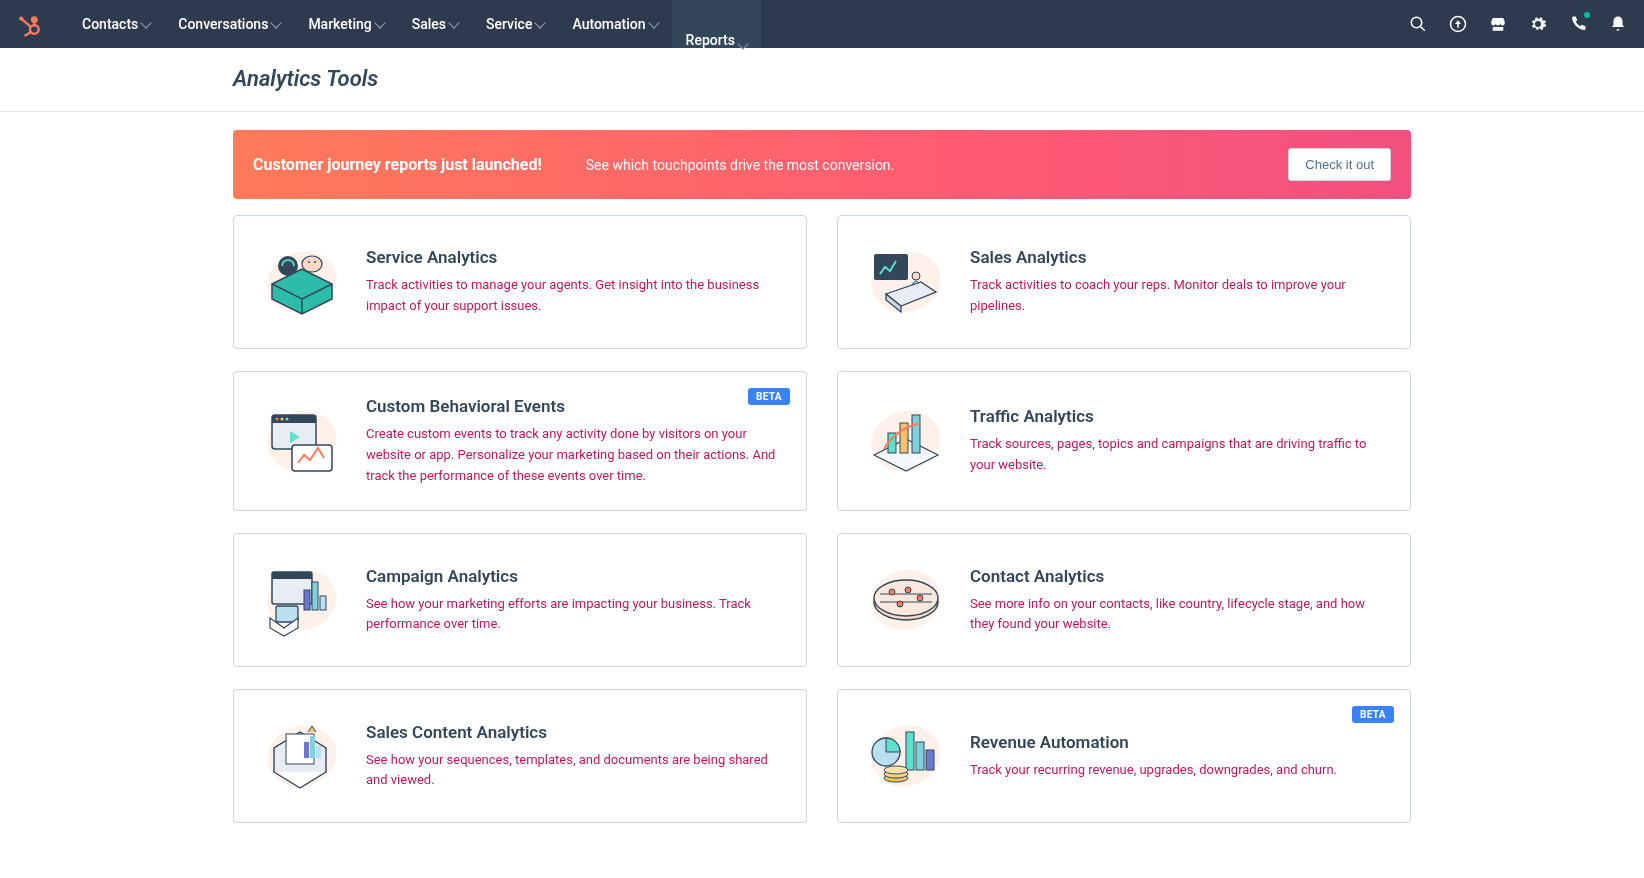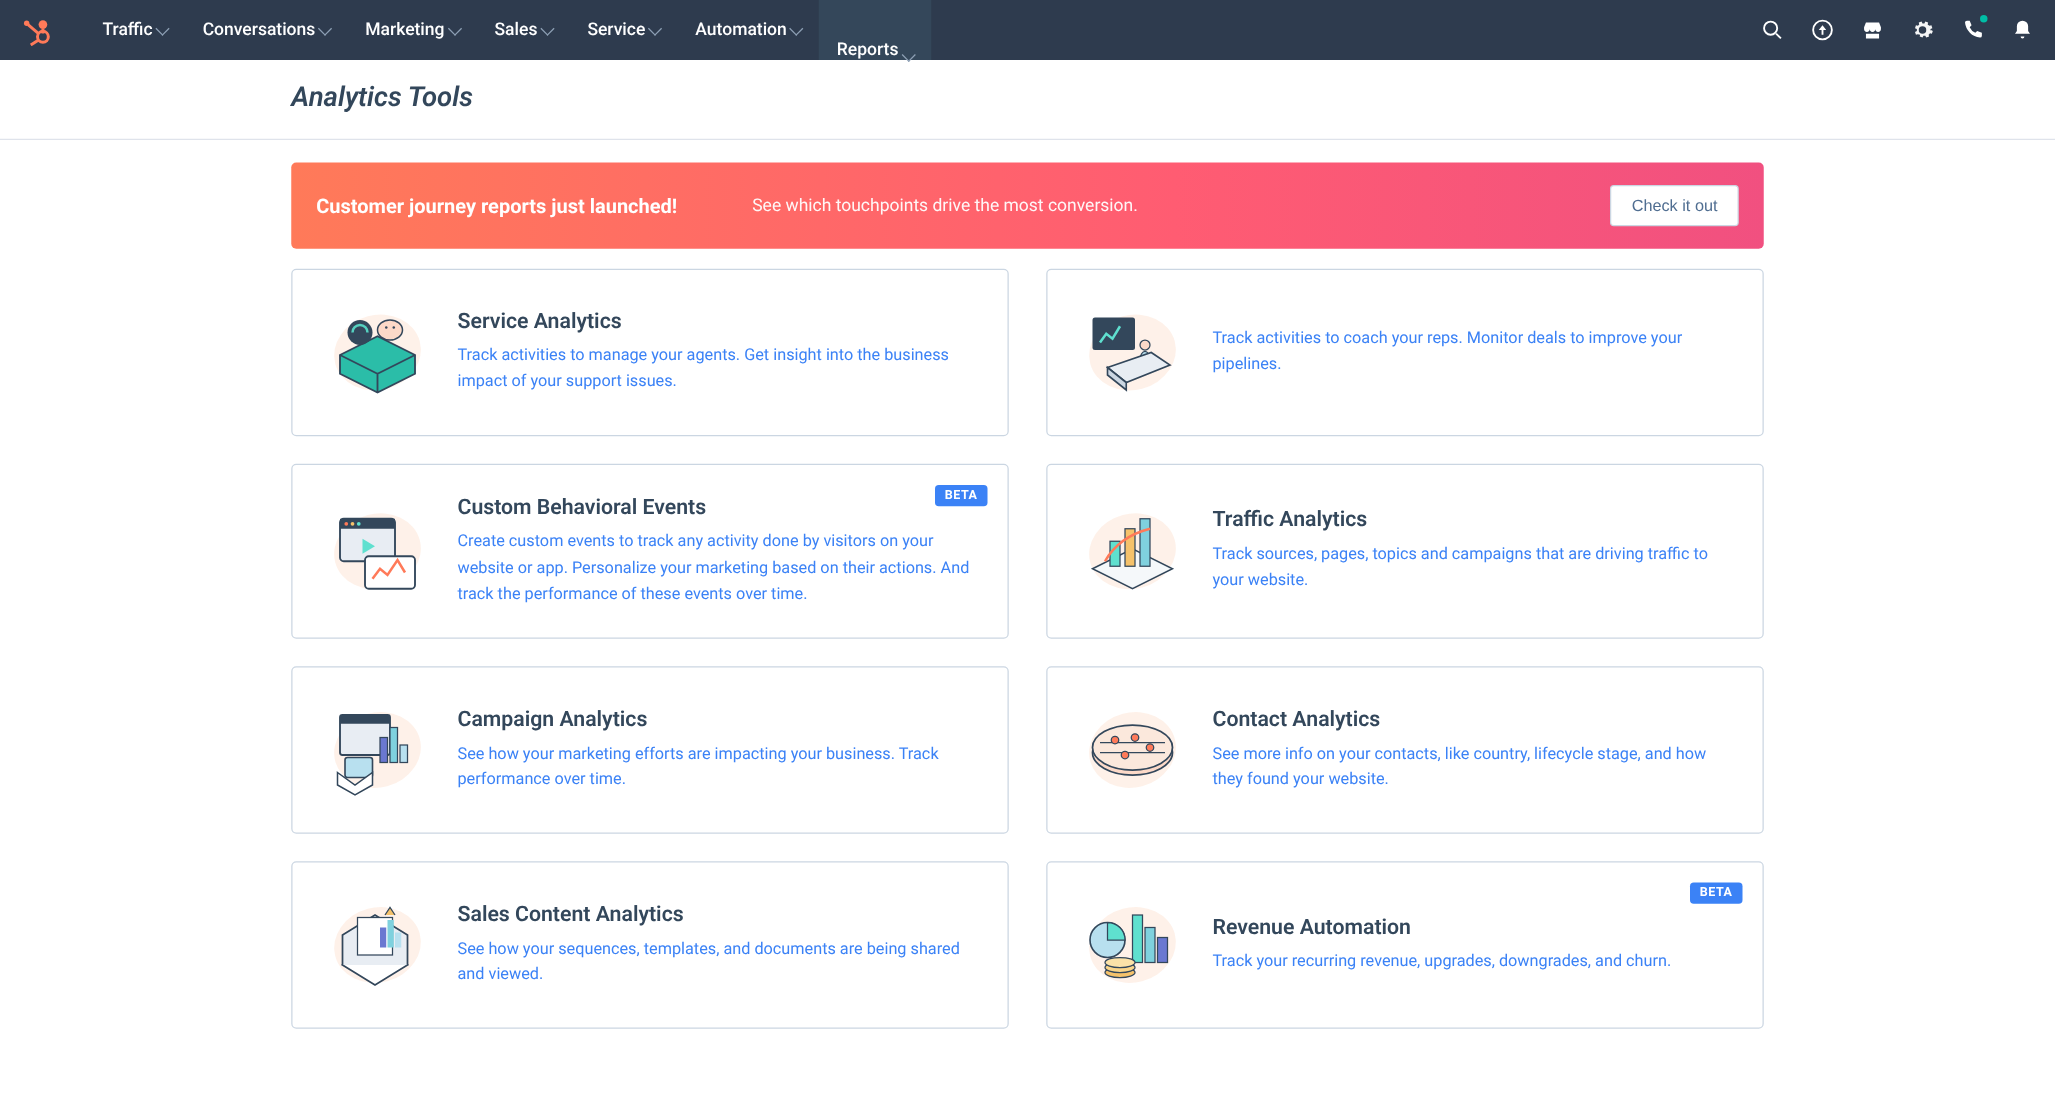--- a/index.html
+++ b/index.html
@@ -65,21 +65,21 @@
 }
 .banner {
   margin-top: 18px;
   background: linear-gradient(90deg, #ff7a59 0%, #ff5c72 60%, #f15080 100%);
   border-radius: 4px;
   padding: 18px 20px;
   display: flex;
   align-items: center;
   color: #fff;
 }
-.banner-title { font-weight: 700; font-size: 16px; margin-right: 24px; text-align: center; }
+.banner-title { font-weight: 700; font-size: 16px; margin-right: 8px; text-align: center; }
 .banner-subtitle { font-size: 14px; opacity: 0.95; flex: 1; margin-left: 36px; }
 .banner-btn {
   background: #fff;
   border: 1px solid #cbd6e2;
   color: #506e91;
   font-size: 13px;
   padding: 8px 16px;
   border-radius: 3px;
   cursor: pointer;
   font-weight: 400;
@@ -112,21 +112,21 @@
 }
 .card-body { flex: 1; }
 .card-title {
   font-size: 17px;
   font-weight: 600;
   color: #33475b;
   margin-bottom: 8px;
 }
 .card-desc {
   font-size: 13px;
-  color: #3b82f6;
+  color: #be185d;
   line-height: 1.6;
 }
 .beta-badge {
   position: absolute;
   top: 16px;
   right: 16px;
   background: #3b82f6;
   color: #fff;
   font-size: 10px;
   font-weight: 700;
@@ -155,21 +155,21 @@
         <circle cx="16" cy="8" r="3.2" fill="#ff7a59"></circle>
         <path d="M16 11.2v3.3" stroke="#ff7a59" stroke-width="2.2"></path>
         <circle cx="16" cy="17" r="4" fill="none" stroke="#ff7a59" stroke-width="2.2"></circle>
         <path d="M12.8 14.6 L5 8" stroke="#ff7a59" stroke-width="2.2"></path>
         <circle cx="4" cy="7" r="2" fill="#ff7a59"></circle>
         <path d="M12.8 19.4 L7 23" stroke="#ff7a59" stroke-width="2.2"></path>
       </svg>
   </div>
   <div class="nav-items">
     <div class="nav-item">
-        <span>Traffic</span>
+        <span>Contacts</span>
         <span class="chevron-down"></span>
       </div>
     <div class="nav-item">
         <span>Conversations</span>
         <span class="chevron-down"></span>
       </div>
     <div class="nav-item">
         <span>Marketing</span>
         <span class="chevron-down"></span>
       </div>
@@ -268,20 +268,21 @@
         <svg class="illus-shape" width="80" height="76" viewBox="0 0 80 76">
             <rect x="8" y="10" width="34" height="26" rx="2" fill="#33475b"></rect>
             <path d="M14 30l5-7 5 4 6-10" stroke="#5fe0cf" stroke-width="2" fill="none"></path>
             <circle cx="50" cy="32" r="4" fill="#fcd9c8" stroke="#33475b"></circle>
             <path d="M46 44c0-4 2-7 4-7s4 3 4 7" fill="#b8e0ef" stroke="#33475b"></path>
             <path d="M20 50 L55 38 L70 48 L35 62 Z" fill="#e8edf3" stroke="#33475b" stroke-width="1.3"></path>
             <path d="M20 50 L35 62 L35 68 L20 56 Z" fill="#cbd6e2" stroke="#33475b" stroke-width="1.3"></path>
           </svg>
       </div>
       <div class="card-body">
+        <div class="card-title">Sales Analytics</div>
         <div class="card-desc">Track activities to coach your reps. Monitor deals to improve your pipelines.</div>
       </div>
     </div>
 
     <div class="card">
       <span class="beta-badge">BETA</span>
       <div class="card-illustration">
         <div class="illus-bg"></div>
         <svg class="illus-shape" width="80" height="76" viewBox="0 0 80 76">
             <rect x="10" y="12" width="44" height="34" rx="3" fill="#e8edf3" stroke="#33475b" stroke-width="1.5"></rect>

